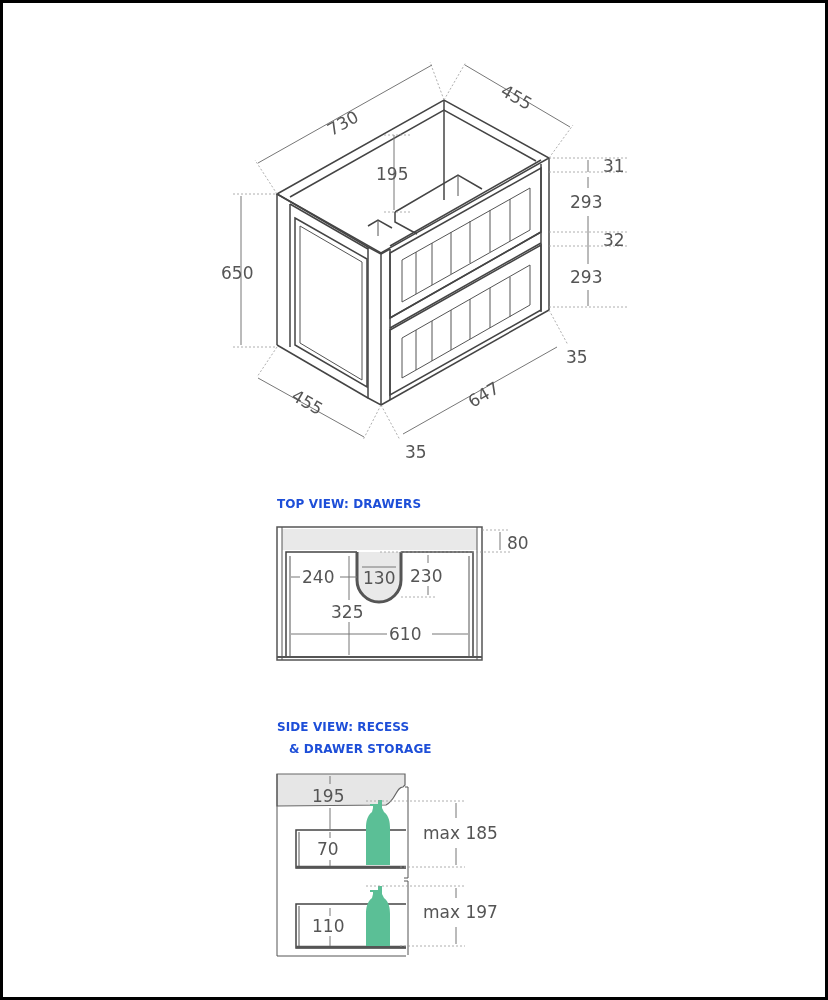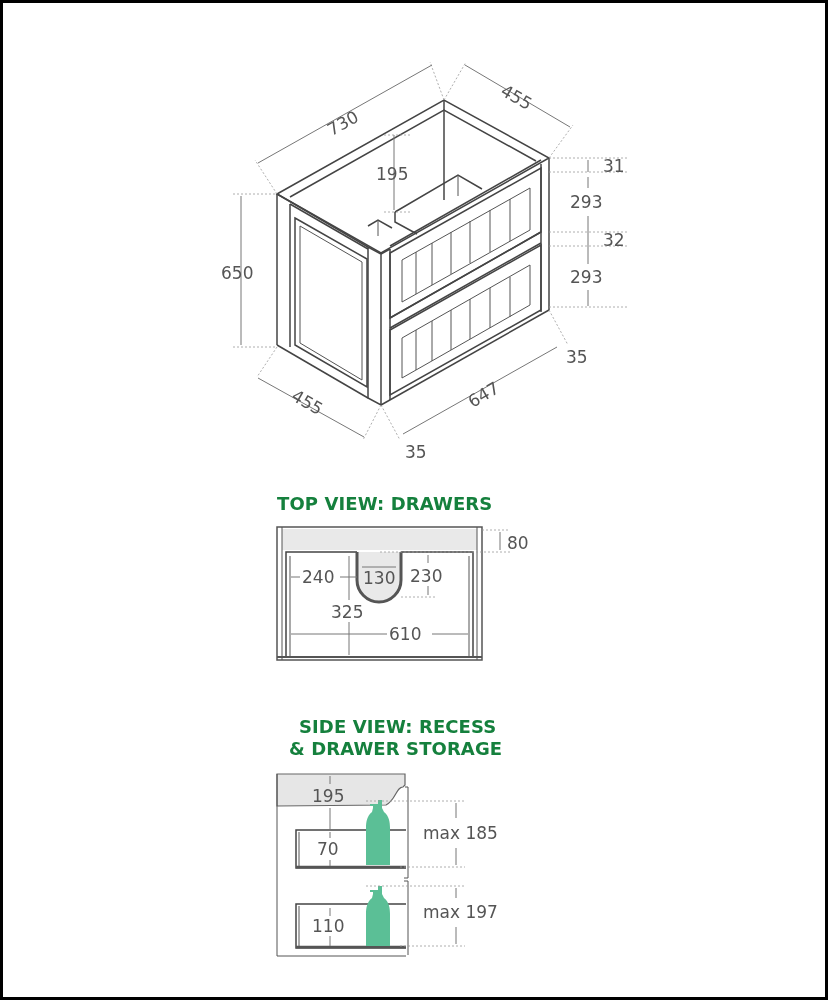--- a/index.html
+++ b/index.html
@@ -1,20 +1,20 @@
 <!DOCTYPE html>
 <html><head>
 <meta charset="utf-8">
 <style>
   html,body{margin:0;padding:0;background:#fff;}
   body{width:828px;height:1000px;position:relative;overflow:hidden;font-family:"DejaVu Sans","Liberation Sans",sans-serif;}
   .frame{position:absolute;left:0;top:0;width:822px;height:994px;border:3px solid #000;background:#fff;}
   svg{position:absolute;left:0;top:0;}
   .dim{font-family:"DejaVu Sans","Liberation Sans",sans-serif;font-size:17px;fill:#555;}
-  .heading{position:absolute;font-family:"DejaVu Sans","Liberation Sans",sans-serif;font-weight:bold;font-size:18px;color:#15803d;line-height:22px;letter-spacing:0.1px;}
+  .heading{position:absolute;font-family:"DejaVu Sans","Liberation Sans",sans-serif;font-weight:bold;font-size:12px;color:#1d4ed8;line-height:22px;letter-spacing:0.1px;}
   .ln{stroke:#444;stroke-width:1.5;fill:none;}
   .lnt{stroke:#555;stroke-width:1;fill:none;}
   .thin{stroke:#777;stroke-width:1;fill:none;}
   .ext{stroke:#999;stroke-width:0.8;stroke-dasharray:2 2;fill:none;}
 </style>
 </head>
 <body>
 
 <div class="frame"></div>
 
@@ -162,21 +162,21 @@
     <line class="thin" x1="432" y1="634" x2="468" y2="634"></line>
   </g>
   <text class="dim" x="507" y="549">80</text>
   <text class="dim" x="302" y="583">240</text>
   <text class="dim" x="363" y="584">130</text>
   <text class="dim" x="410" y="582">230</text>
   <text class="dim" x="331" y="618">325</text>
   <text class="dim" x="389" y="640">610</text>
 </svg>
 
-<div class="heading" style="left:277px;top:716px;margin-left:22px;">SIDE VIEW: RECESS</div>
+<div class="heading" style="left:277px;top:716px;">SIDE VIEW: RECESS</div>
 <div class="heading" style="left:289px;top:738px;">&amp; DRAWER STORAGE</div>
 <svg width="828" height="1000" viewBox="0 0 828 1000">
   <g>
     <path d="M277,774 L405,774 L405,785 L403,787 C396,787 396,800 386,805 L277,806 Z" fill="#e6e6e6" stroke="#666" stroke-width="1.2"></path>
     <line class="lnt" x1="277" y1="774" x2="277" y2="956"></line>
     <line class="lnt" x1="277" y1="956" x2="406" y2="956"></line>
 
     <polyline class="lnt" points="405,787 408,787 408,878 404,878"></polyline>
     <polyline class="lnt" points="404,881 408,881 408,955"></polyline>
 

